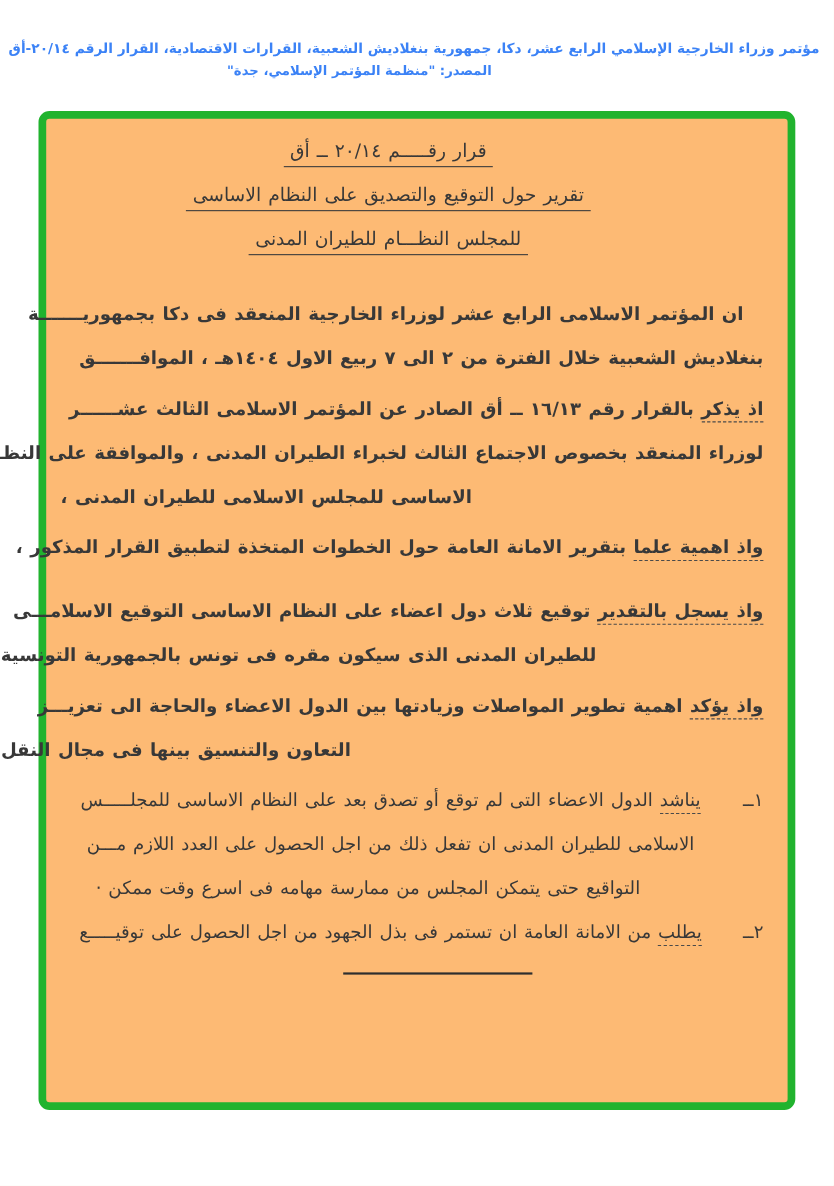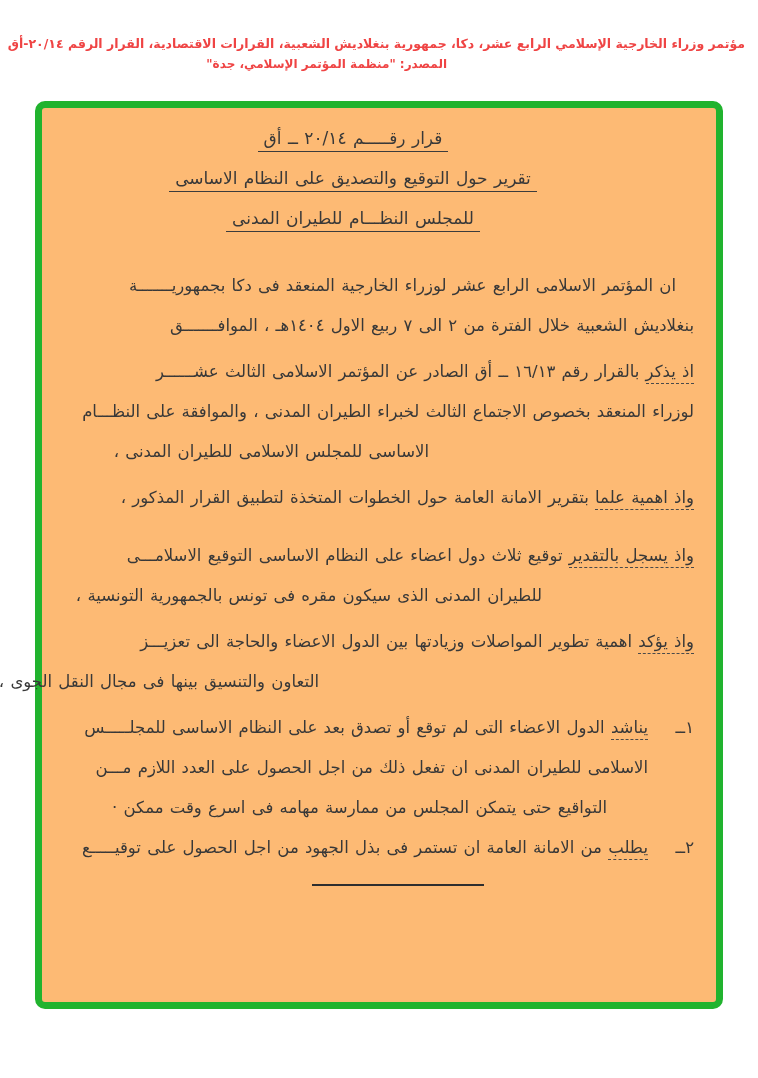--- a/index.html
+++ b/index.html
@@ -1,54 +1,54 @@
 <!DOCTYPE html>
 <html lang="ar"><head>
 <meta charset="utf-8">
 <style>
   html, body { margin:0; padding:0; background:#ffffff; }
   body { width:758px; height:1078px; position:relative; overflow:hidden;
          font-family:"DejaVu Sans", sans-serif; }
 
   
   .citation { position:absolute; top:36px; right:13px; width:734px;
-              direction:rtl; text-align:right; color:#ef4444; }
+              direction:rtl; text-align:right; color:#3b82f6; }
   .citation-line1 { font-size:12.5px; font-weight:bold; white-space:nowrap; letter-spacing:0; }
   .citation-line2 { font-size:12px; font-weight:bold; margin-top:6px; padding-left:0;
                     padding-right:298px; white-space:nowrap; }
 
   
   .frame { position:absolute; left:35px; top:101px; width:632px; height:884px;
            border:7px solid #21b32e; border-radius:10px;
            padding:10px 22px 0 20px; background:#fdba74;
            direction:rtl; text-align:right; color:#383838;
            font-size:16.5px; line-height:40px; }
 
   
   .doc-text { letter-spacing:0; word-spacing:1px; }
 
   
   .title-block { text-align:center; transform:translateX(-25px); margin-bottom:28px; }
   .title-line { line-height:40px; font-size:17px; }
   .title-line .u { border-bottom:1.5px solid #3c3c3c; padding:0 6px 3px; }
 
   
-  .para { margin:0 0 6px 0; }
+  .para { margin:0 0 6px 0;font-weight:bold; }
   .para.mb-lg { margin-bottom:18px; }
   .line { white-space:nowrap; }
   .indent-first { margin-right:18px; }
   .mr-265 { margin-right:265px; }
   .mr-152 { margin-right:152px; }
   .mr-375 { margin-right:375px; }
   .lead { border-bottom:1.5px dashed #4a4a4a; padding-bottom:2px; }
 
   
   .item { display:flex; margin:0; }
   .item-num { flex:none; width:46px; }
-  .item-body { flex:1; }
+  .item-body { flex:1;text-align:center; }
   .item-body .mr-41 { margin-right:41px; }
   .item-body .mr-108 { margin-right:108px; }
 
   
   .separator { width:172px; height:0; border:none; border-top:2.5px solid #2e2e2e;
                margin:16px auto 0; transform:translateX(20px); }
 </style>
 </head>
 <body>
 

